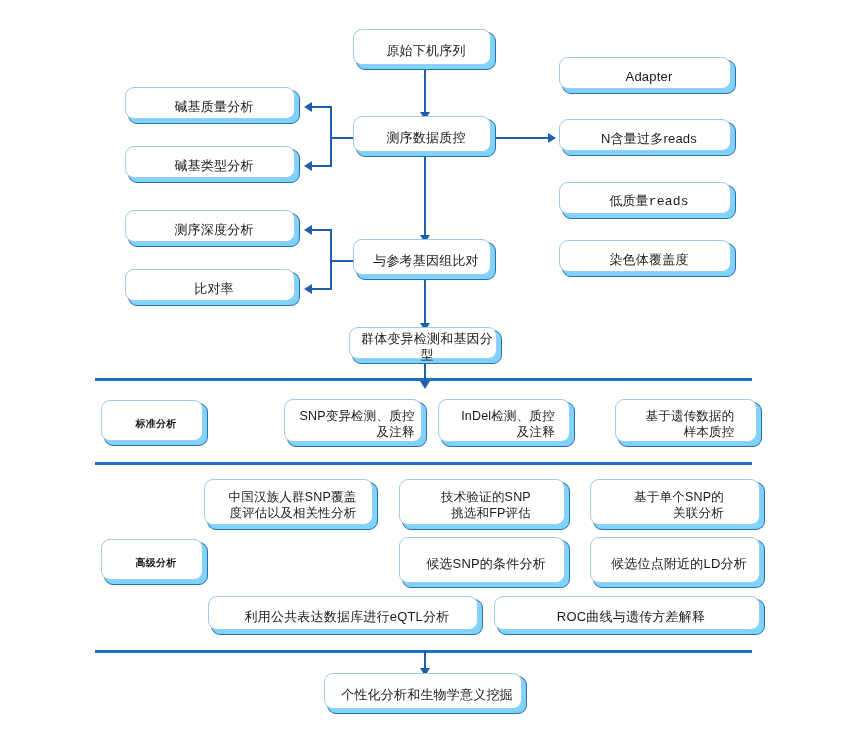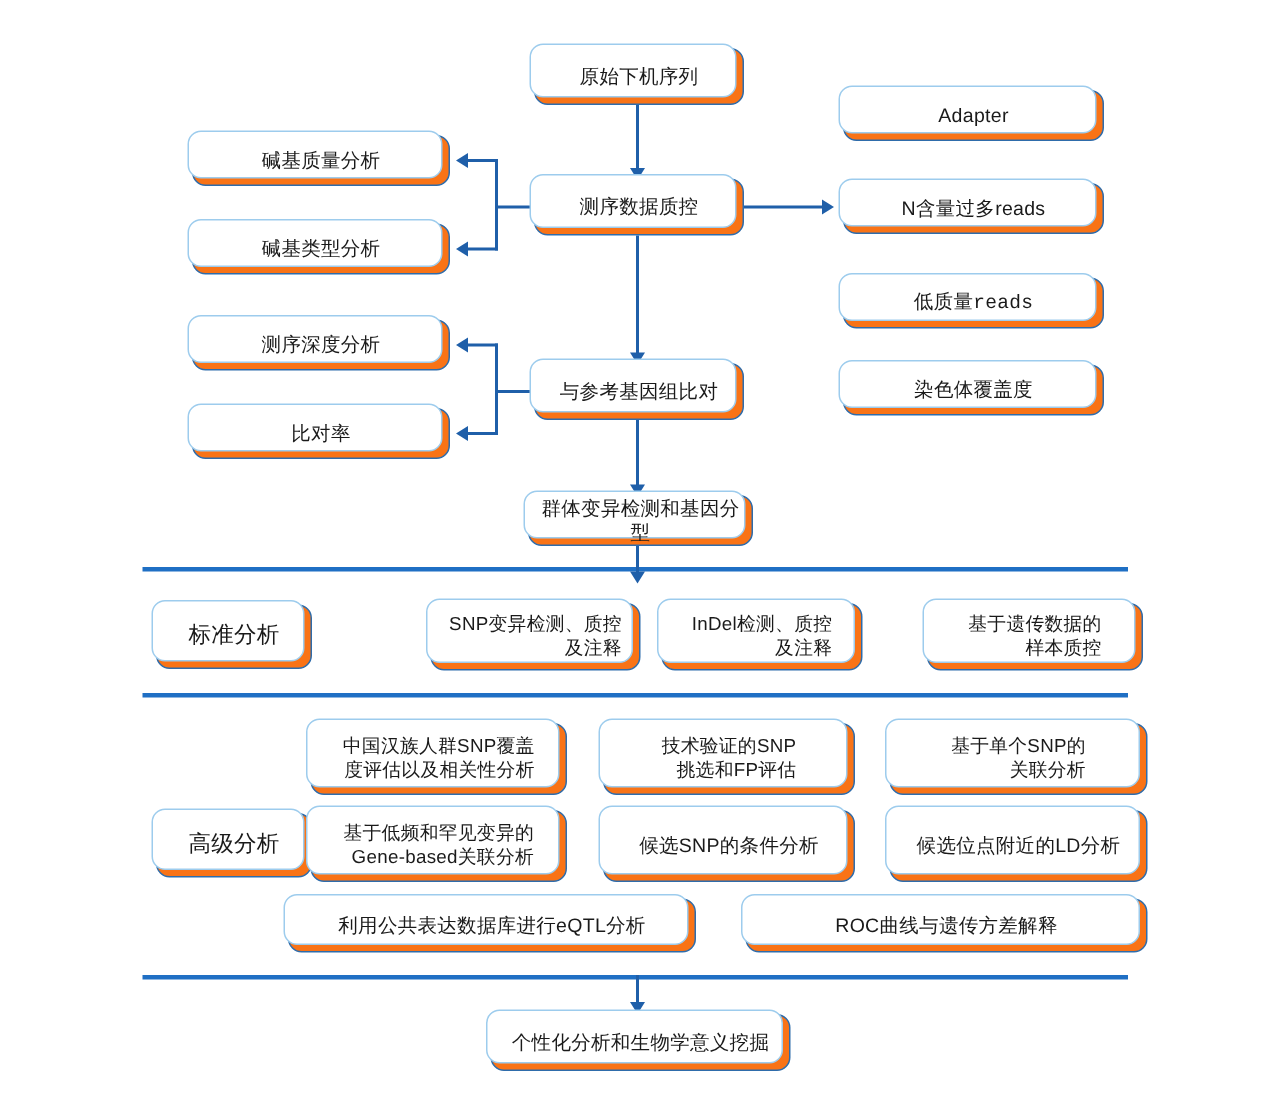--- a/index.html
+++ b/index.html
@@ -15,21 +15,21 @@
     font-family: "Liberation Sans", "DejaVu Sans", sans-serif;
     overflow: hidden;
   }
 
   
   .box {
     position: absolute;
     box-sizing: border-box;
     border: 1.4px solid #2e6cab;
     border-radius: 9px;
-    background: #f97316;
+    background: #7dd3fc;
     display: flex;
     align-items: center;
     justify-content: center;
     text-align: center;
     color: #1a1a1a;
     font-size: 13px;
     line-height: 1.25;
     letter-spacing: 0.2px;
     z-index: 3;
   }
@@ -47,21 +47,21 @@
     z-index: -1;
   }
   .box .txt {
     position: relative;
     z-index: 2;
     padding: 0 6px;
     white-space: pre-line;
   }
 
   .box.two-line { font-size: 12.5px; text-align: right; }
-  .box.small { font-size: 15px; }
+  .box.small { font-size: 10px; font-weight: bold; }
 
   
   .vline {
     position: absolute;
     width: 2.4px;
     background: #1f5fa9;
     z-index: 2;
   }
   .hline {
     position: absolute;
@@ -212,32 +212,28 @@
   </div>
   <div class="box two-line" style="left:402px; top:482px; width:168px; height:48px;">
     <span class="txt">技术验证的SNP
 挑选和FP评估</span>
   </div>
   <div class="box two-line" style="left:593px; top:482px; width:172px; height:48px;">
     <span class="txt">基于单个SNP的
 关联分析</span>
   </div>
 
-  <div class="box two-line" style="left:207px; top:540px; width:171px; height:48px;">
-    <span class="txt">基于低频和罕见变异的
-Gene-based关联分析</span>
-  </div>
   <div class="box" style="left:402px; top:540px; width:168px; height:48px;text-align:center;">
     <span class="txt">候选SNP的条件分析</span>
   </div>
   <div class="box" style="left:593px; top:540px; width:172px; height:48px;">
     <span class="txt">候选位点附近的LD分析</span>
   </div>
 
-  <div class="box" style="left:192px; top:599px; width:272px; height:36px;">
+  <div class="box" style="left:211px; top:599px; width:272px; height:36px;">
     <span class="txt">利用公共表达数据库进行eQTL分析</span>
   </div>
   <div class="box" style="left:497px; top:599px; width:268px; height:36px;">
     <span class="txt">ROC曲线与遗传方差解释</span>
   </div>
 
   <div class="divider" style="left:95px; top:650px; width:657px;"></div>
 
   <div class="vline" style="left:424px; top:650px; height:22px;"></div>
   <div class="arrow-down" style="left:420px; top:668px;"></div>

